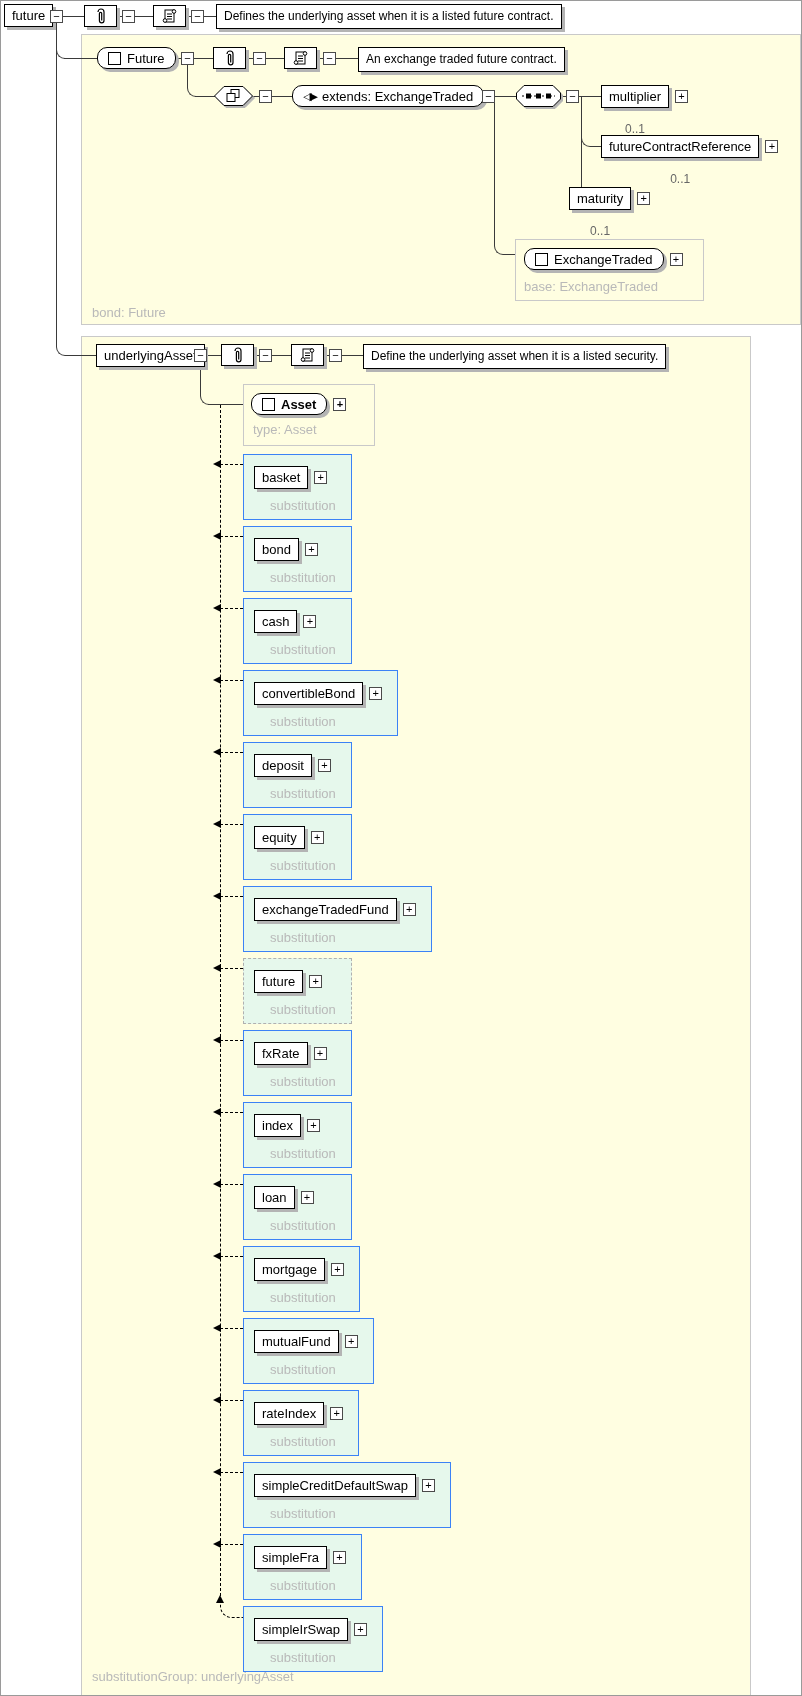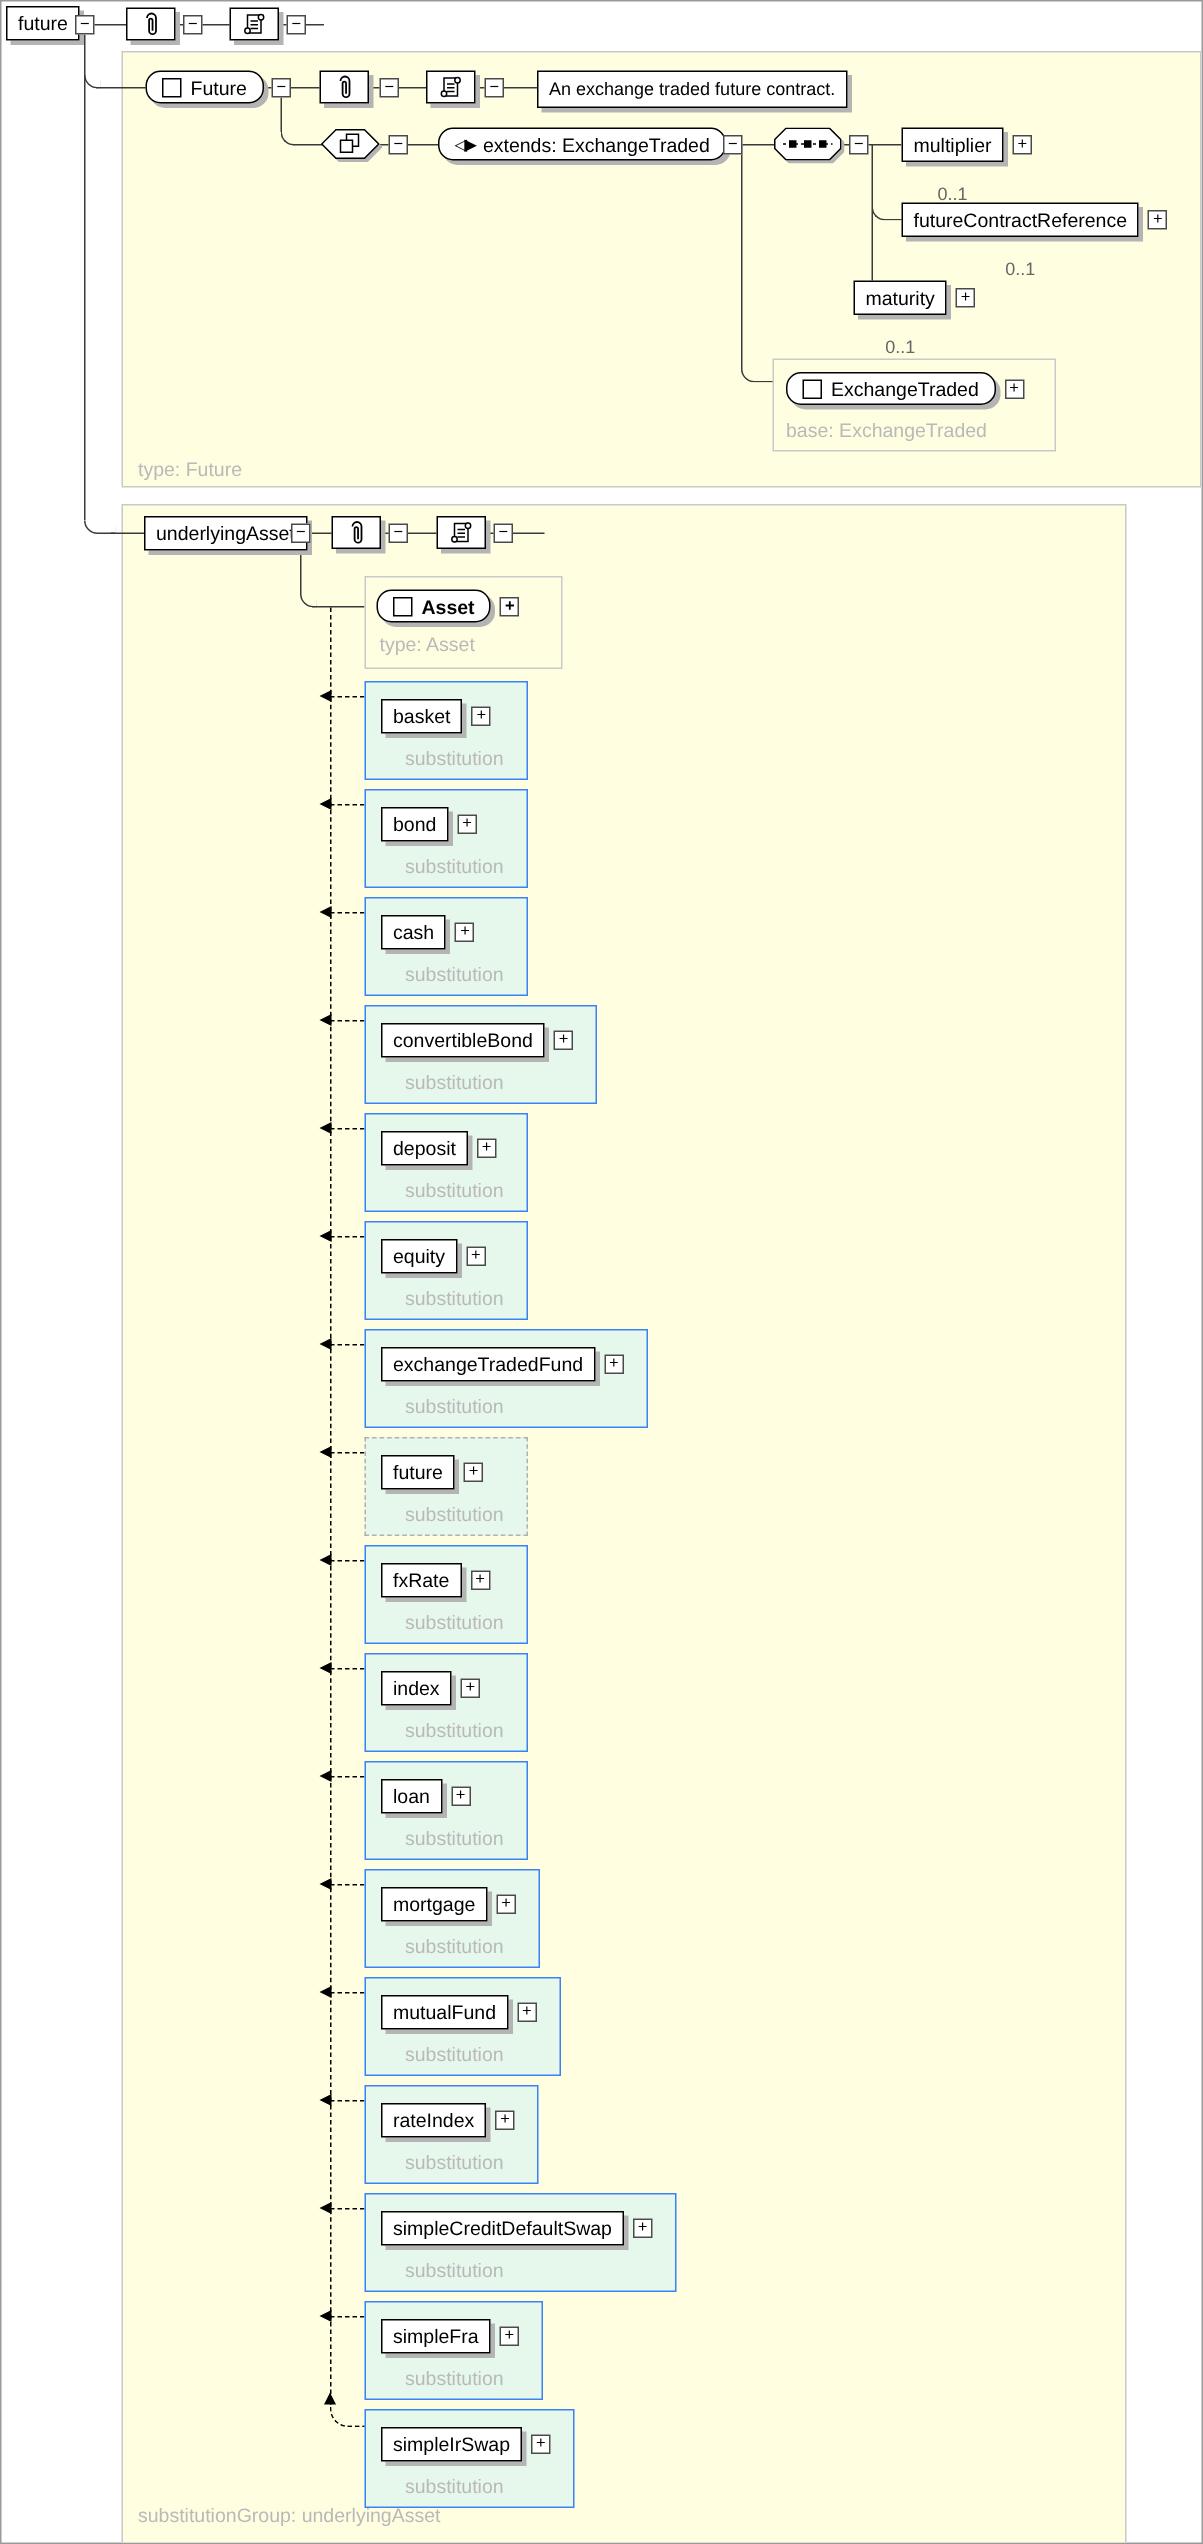--- a/index.html
+++ b/index.html
@@ -115,20 +115,23 @@
         <circle cx="13" cy="4.5" r="1.8" fill="#fff" stroke="#000"></circle>
         <circle cx="4" cy="13.5" r="1.8" fill="#fff" stroke="#000"></circle>
         <line x1="6" y1="7" x2="11" y2="7" stroke="#000"></line>
         <line x1="6" y1="9.5" x2="11" y2="9.5" stroke="#000"></line>
         <line x1="6" y1="12" x2="11" y2="12" stroke="#000"></line>
       </svg>
     </span>
   </div>
   <div class="toggle" style="left:190px;top:9px;">−</div>
 
+  <div class="box doc" style="left:215px;top:3px;">
+    <span>Defines the underlying asset when it is a listed future contract.</span>
+  </div>
 
   <div class="rbox" style="left:96px;top:46px;">
     <span class="ct-badge"></span>
     <span>Future</span>
   </div>
   <div class="toggle" style="left:180px;top:51px;">−</div>
 
   <div class="iconbox" style="left:212px;top:46px;">
     <span>
       <svg width="14" height="18" viewBox="0 0 14 18">
@@ -209,21 +212,21 @@
   <div class="inner-frame" style="left:514px;top:238px;width:187px;height:60px;"></div>
   <div class="elwrap" style="left:523px;top:247px;">
     <div class="rbox" style="position:static;">
       <span class="ct-badge"></span>
       <span>ExchangeTraded</span>
     </div>
     <span class="plusbox">+</span>
   </div>
   <div class="frame-label" style="left:523px;top:278px;z-index:3;">base: ExchangeTraded</div>
 
-  <div class="panel-footer" style="left:91px;top:304px;">type: Future</div>
+  <div class="panel-footer" style="left:91px;top:304px;">bond: Future</div>
 
   <div class="box" style="left:95px;top:343px;">
     <span>underlyingAsset</span>
   </div>
   <div class="toggle" style="left:193px;top:348px;">−</div>
 
   <div class="iconbox" style="left:220px;top:343px;">
     <span>
       <svg width="14" height="18" viewBox="0 0 14 18">
           <path d="M4 5 a3 3 0 0 1 6 0 v8.5 a2.3 2.3 0 0 1 -4.6 0 V6.5 a1.15 1.15 0 0 1 2.3 0 v7" fill="none" stroke="#000" stroke-width="1.2"></path>
@@ -239,20 +242,23 @@
         <circle cx="13" cy="4.5" r="1.8" fill="#fff" stroke="#000"></circle>
         <circle cx="4" cy="13.5" r="1.8" fill="#fff" stroke="#000"></circle>
         <line x1="6" y1="7" x2="11" y2="7" stroke="#000"></line>
         <line x1="6" y1="9.5" x2="11" y2="9.5" stroke="#000"></line>
         <line x1="6" y1="12" x2="11" y2="12" stroke="#000"></line>
       </svg>
     </span>
   </div>
   <div class="toggle" style="left:328px;top:348px;">−</div>
 
+  <div class="box doc" style="left:362px;top:343px;">
+    <span>Define the underlying asset when it is a listed security.</span>
+  </div>
 
   <div class="inner-frame" style="left:242px;top:383px;width:130px;height:60px;"></div>
   <div class="elwrap" style="left:250px;top:392px;font-weight:bold;">
     <div class="rbox" style="position:static;">
       <span class="ct-badge"></span>
       <span>Asset</span>
     </div>
     <span class="plusbox">+</span>
   </div>
   <div class="frame-label" style="left:252px;top:421px;z-index:3;">type: Asset</div>

